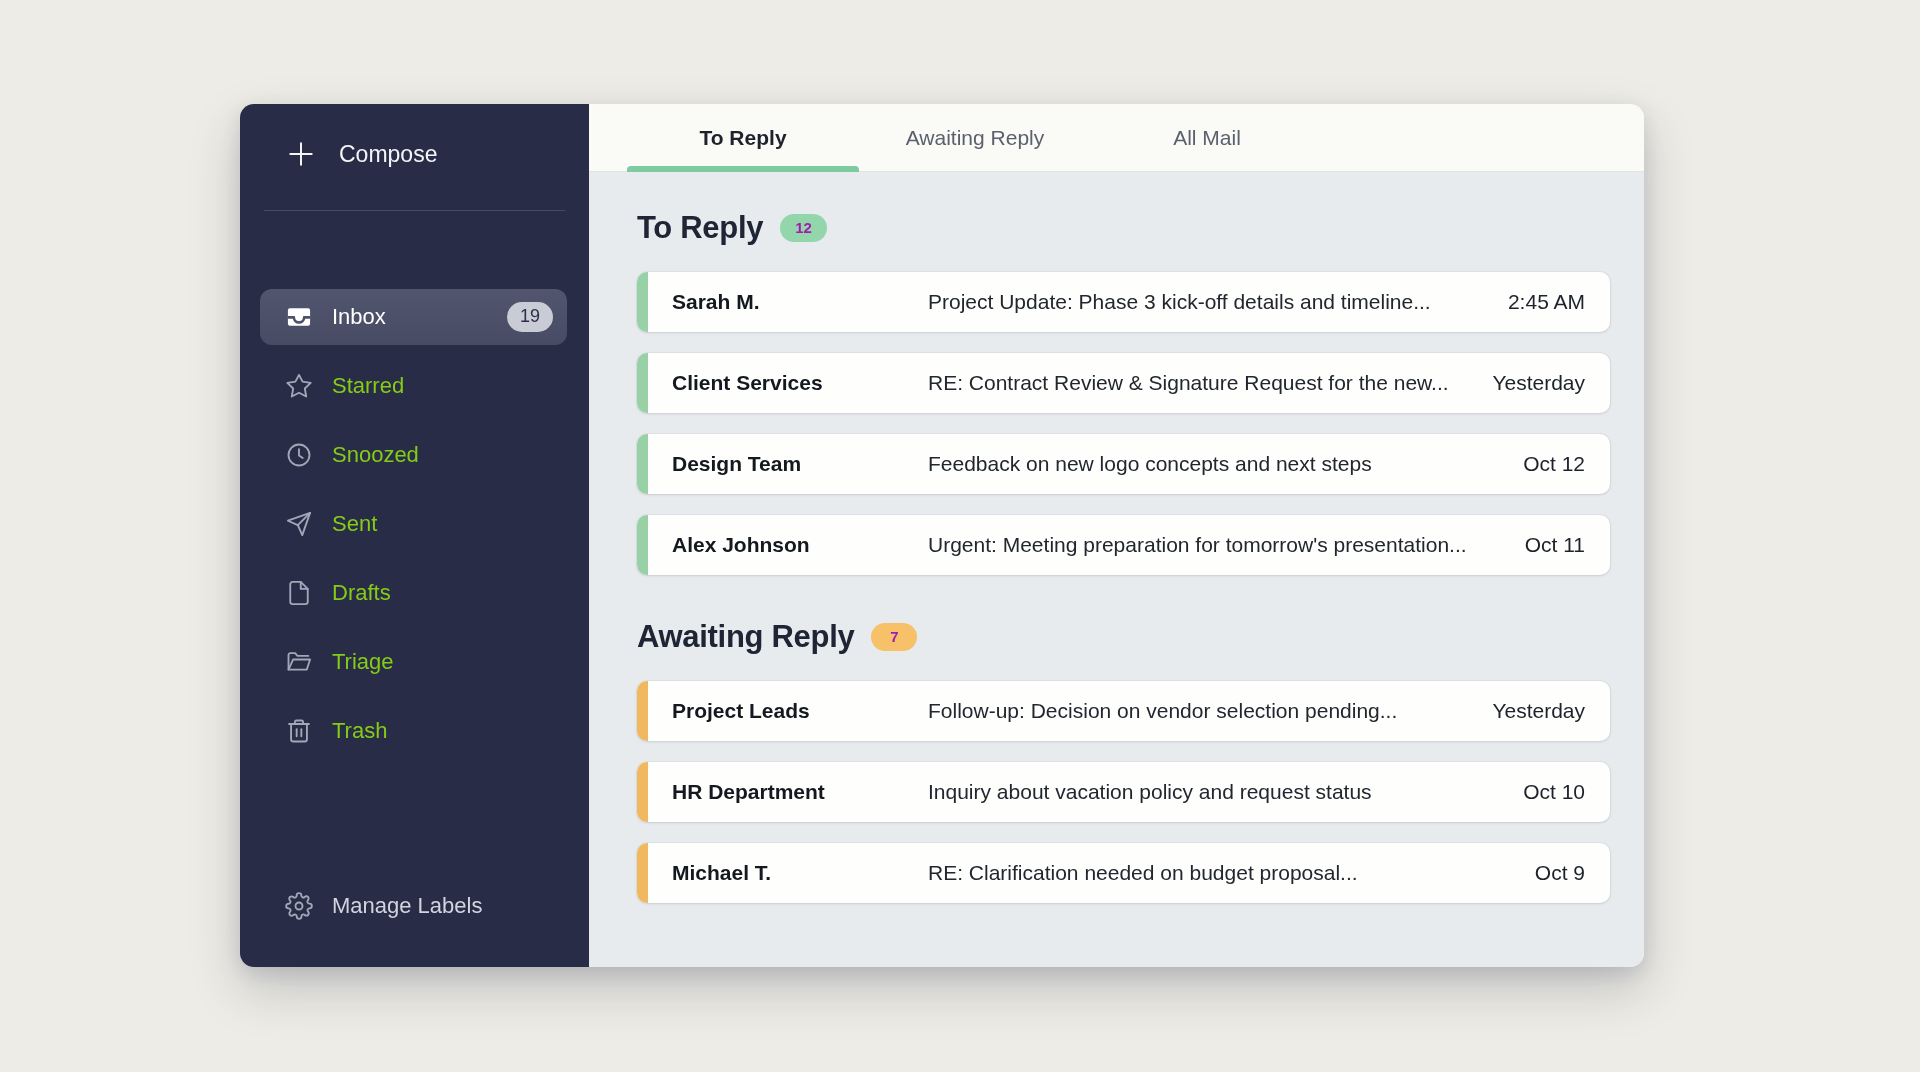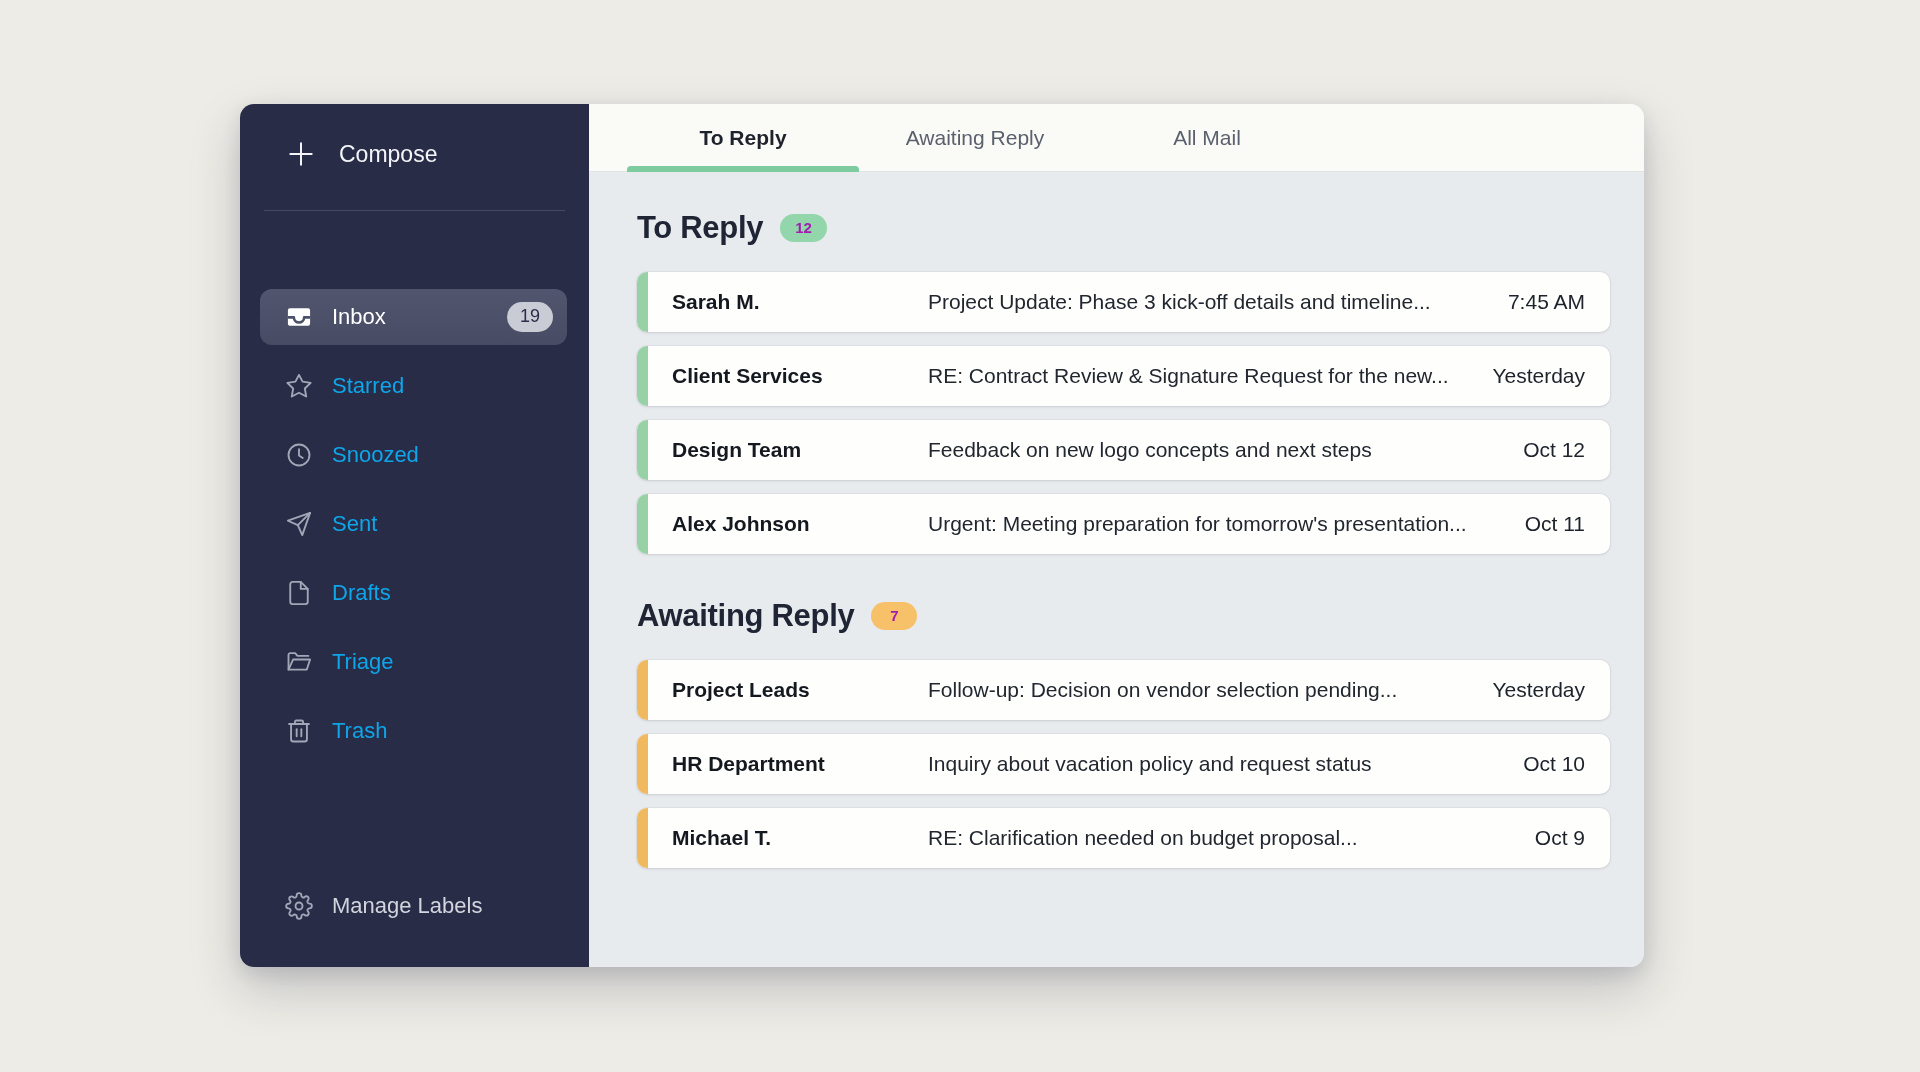--- a/index.html
+++ b/index.html
@@ -38,21 +38,21 @@
     background: rgba(255,255,255,0.14);
     margin: 40px 24px 30px 24px;
   }
   .nav { display: flex; flex-direction: column; }
   .nav-item {
     display: flex; align-items: center; gap: 19px;
     height: 56px;
     margin: 0 22px 13px 20px;
     padding: 0 14px 0 25px;
     border-radius: 12px;
-    color: #0ea5e9;
+    color: #84cc16;
     font-size: 22px;
     cursor: pointer;
   }
   .nav-item .icn { width: 28px; height: 28px; color: #A2A7B8; }
   .nav-item.active {
     background: linear-gradient(180deg, #51566E 0%, #474C64 100%);
     color: #FFFFFF;
     font-weight: 500;
     margin-top: 48px;
   }
@@ -136,21 +136,21 @@
     min-width: 46px;
     text-align: center;
     line-height: 1.1;
   }
   .section + .section { margin-top: 44px; }
   .email-row {
     position: relative;
     height: 60px;
     background: #FEFEFD;
     border-radius: 10px;
-    margin-bottom: 14px;
+    margin-bottom: 21px;
     display: flex; align-items: center;
     padding-left: 35px;
     box-shadow: 0 1px 3px rgba(25,30,50,0.10), 0 0 0 1px rgba(25,30,50,0.04);
     overflow: hidden;
     cursor: pointer;
   }
   .email-accent {
     position: absolute;
     left: 0; top: 0; bottom: 0;
     width: 11px;
@@ -291,21 +291,21 @@
     <div class="content" id="content">
         <section class="section">
           <div class="section-head">
             <h2 class="section-title">To Reply</h2>
             <span class="section-count" style="background: rgb(148, 214, 172);">12</span>
           </div>
           <div class="email-row">
             <span class="email-accent" style="background: rgb(151, 209, 165);"></span>
             <span class="email-sender">Sarah M.</span>
             <span class="email-subject">Project Update: Phase 3 kick-off details and timeline...</span>
-            <span class="email-time">7:45 AM</span>
+            <span class="email-time">2:45 AM</span>
           </div>
           <div class="email-row">
             <span class="email-accent" style="background: rgb(151, 209, 165);"></span>
             <span class="email-sender">Client Services</span>
             <span class="email-subject">RE: Contract Review &amp; Signature Request for the new...</span>
             <span class="email-time">Yesterday</span>
           </div>
           <div class="email-row">
             <span class="email-accent" style="background: rgb(151, 209, 165);"></span>
             <span class="email-sender">Design Team</span>

